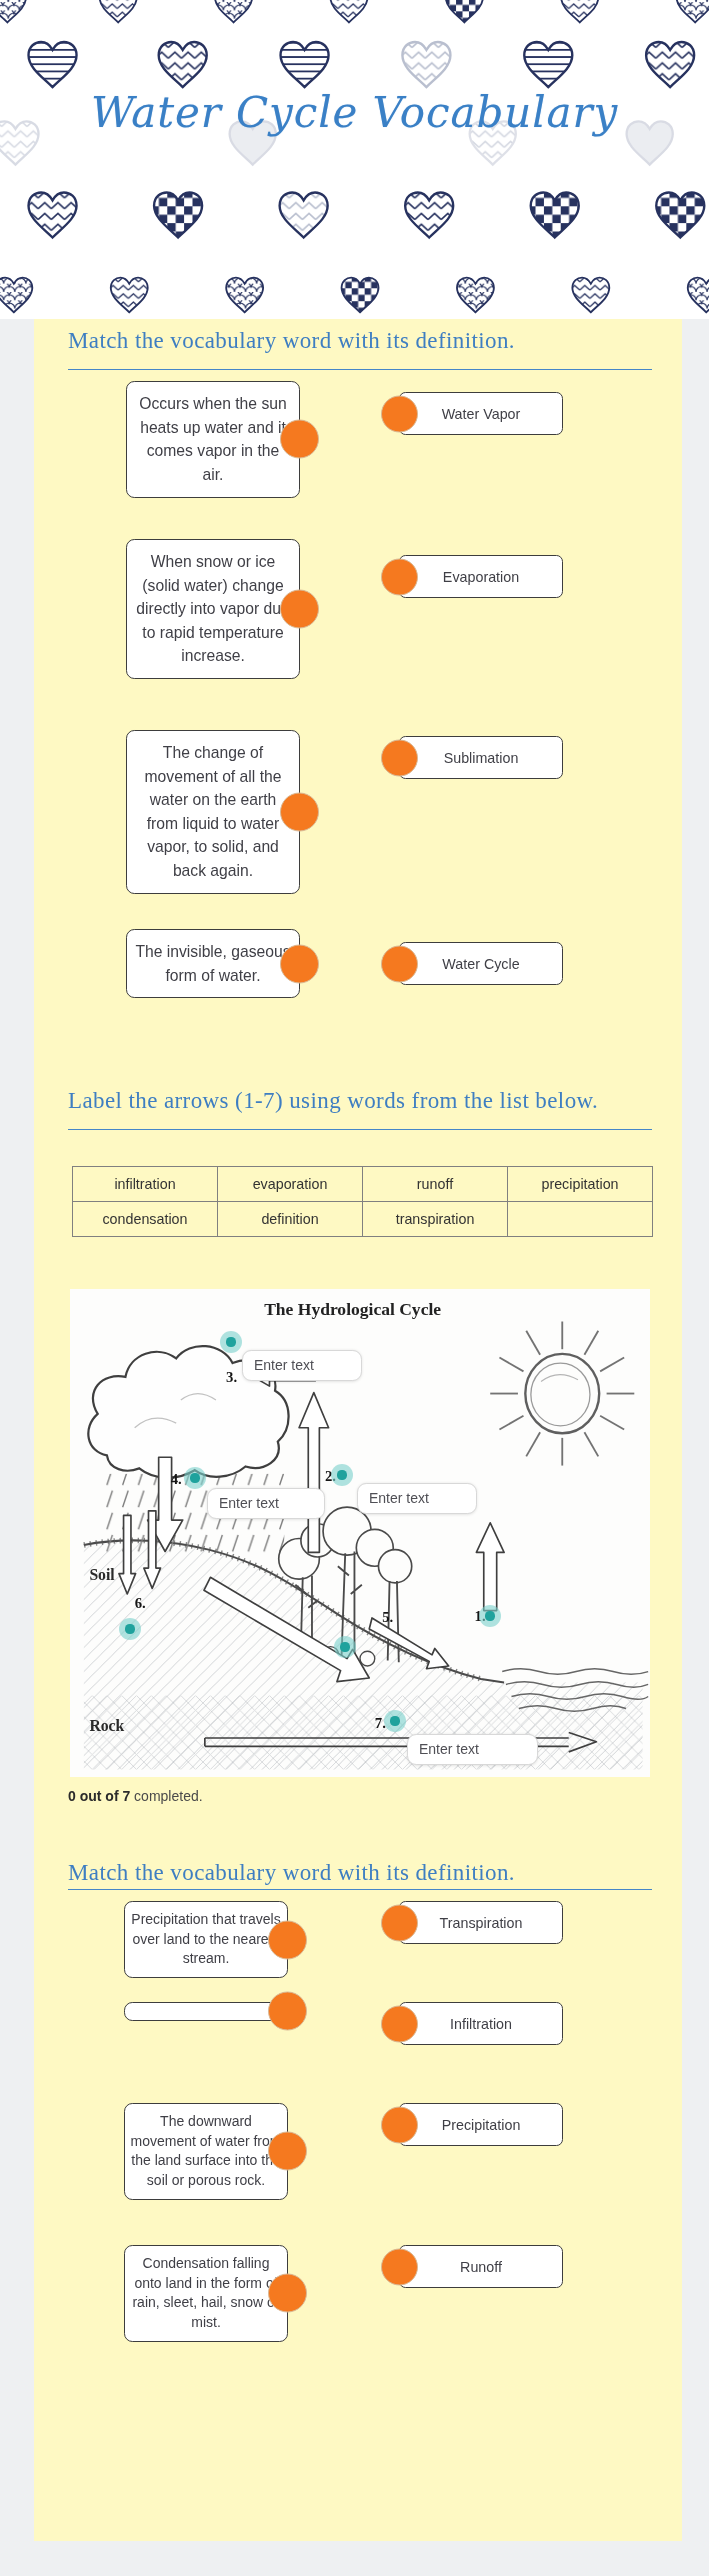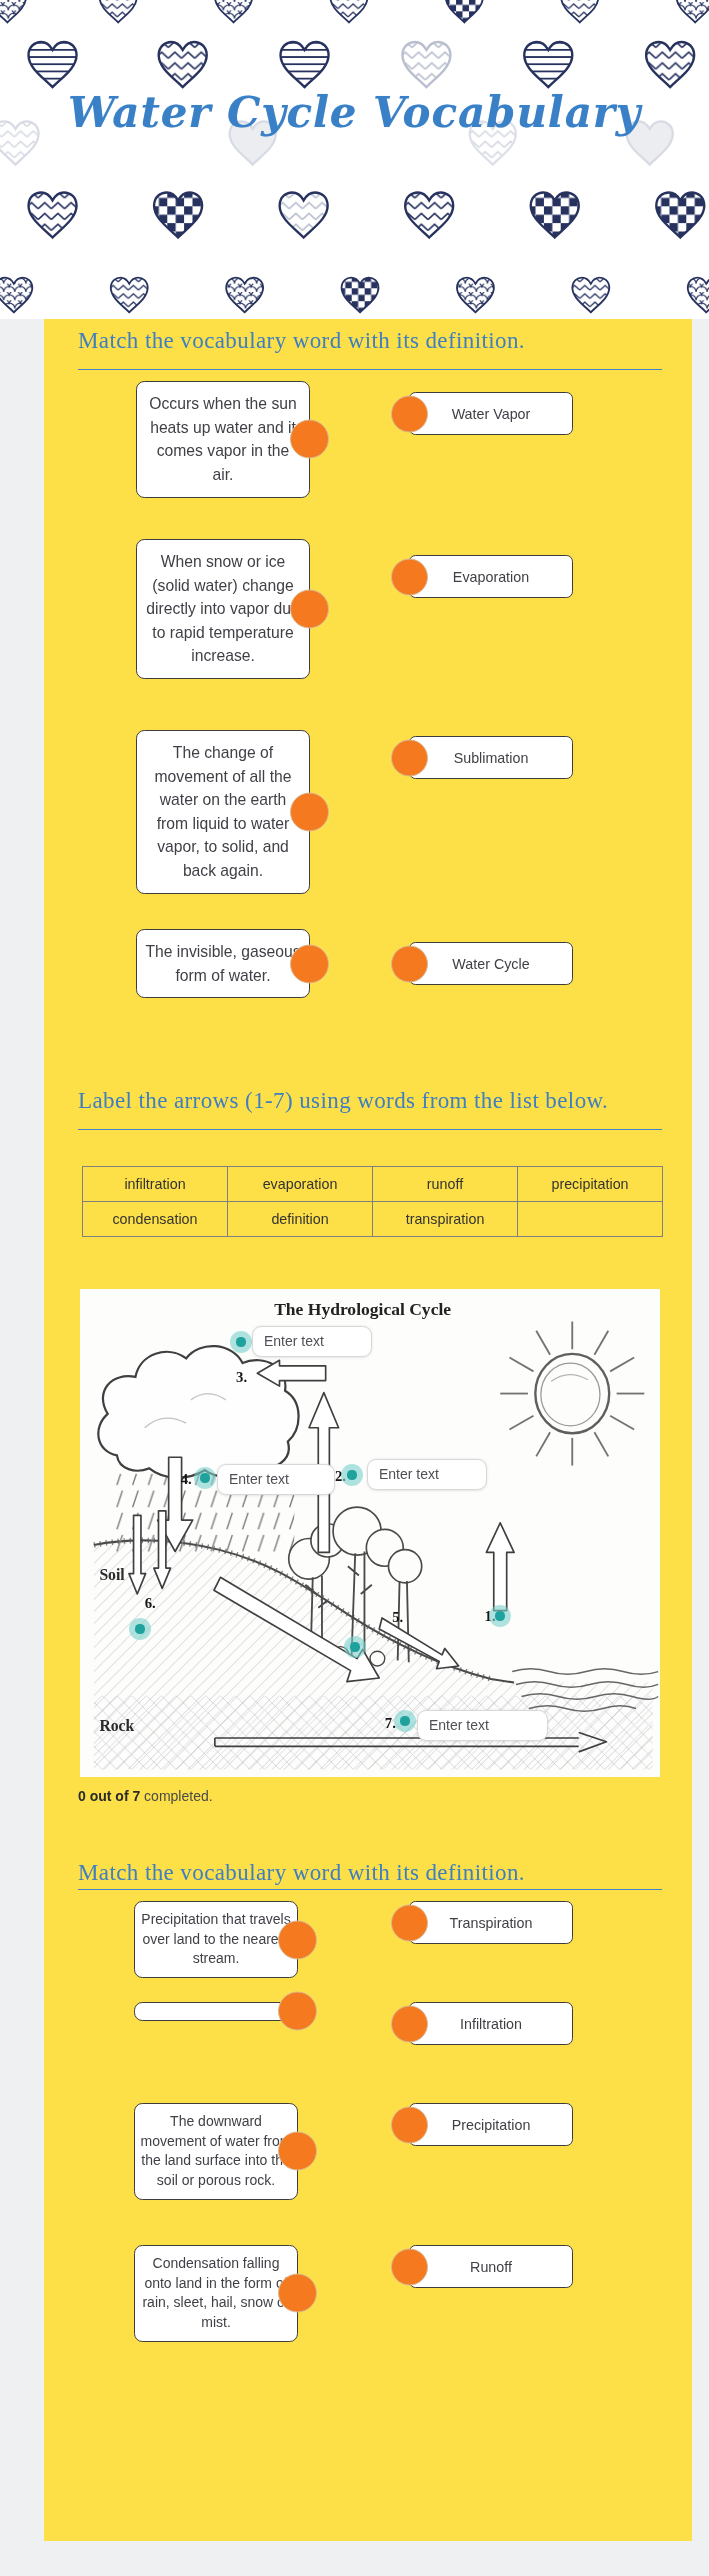--- a/index.html
+++ b/index.html
@@ -11,28 +11,28 @@
   }
   .header{
     position:absolute;left:0;top:0;width:709px;height:319px;
     background:#ffffff;overflow:hidden;
   }
   .hearts-svg{position:absolute;left:0;top:0;}
   .quiz-title{
     position:absolute;left:0;top:89px;width:709px;z-index:3;
     text-align:center;
     font-family:"DejaVu Serif", serif;
-    font-style:italic;font-weight:bold;
+    font-style:italic;font-weight:normal;
     font-size:42px;line-height:1.15;color:#3a80c6;
     text-shadow:0 0 0.9px rgba(58,128,198,.4);
     letter-spacing:0.9px;
   }
   .content-card{
-    position:absolute;left:44px;top:319px;width:648px;height:2222px;
-    background:#fde047;
+    position:absolute;left:34px;top:319px;width:648px;height:2222px;
+    background:#fef9c3;
   }
   .section-heading{
     position:absolute;left:34px;width:591px;
     font-family:"Liberation Serif", serif;
     font-size:23px;color:#3e7ec2;letter-spacing:0.4px;
   }
   .heading-rule{
     position:absolute;left:34px;width:584px;height:0;
     border-bottom:1.8px solid #4586c8;
   }
@@ -81,21 +81,21 @@
     display:flex;align-items:center;justify-content:center;
   }
   .drop-dot::after{
     content:"";width:9.2px;height:9.2px;border-radius:50%;background:#1fa29d;
   }
   .diagram input{
     position:absolute;box-sizing:border-box;height:30.5px;
     border:0.9px solid #d8d8d8;border-radius:9.2px;background:#fff;
     box-shadow:0 0.9px 2.8px rgba(0,0,0,.10);
     padding:0 11px;font-size:14px;color:#444;
-    font-family:"Liberation Sans", sans-serif;outline:none;
+    font-family:"Liberation Sans", sans-serif;outline:none;margin-top:24px;
   }
   .diagram input::placeholder{color:#4f4f55;opacity:1;}
   .progress{
     position:absolute;left:34px;top:1469px;font-size:14px;color:#4a4a4a;
   }
   .progress b{color:#2b2b2b;}
 </style>
 </head>
 <body>
 

